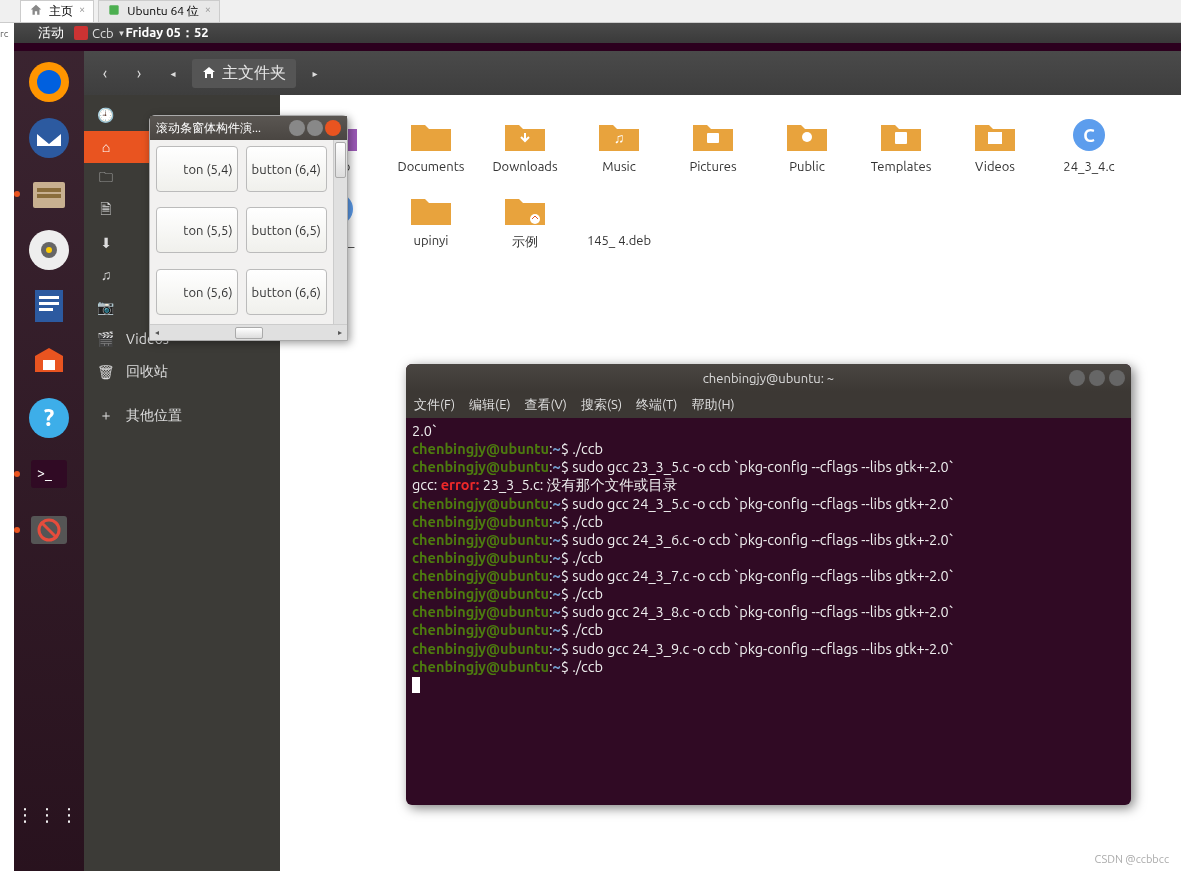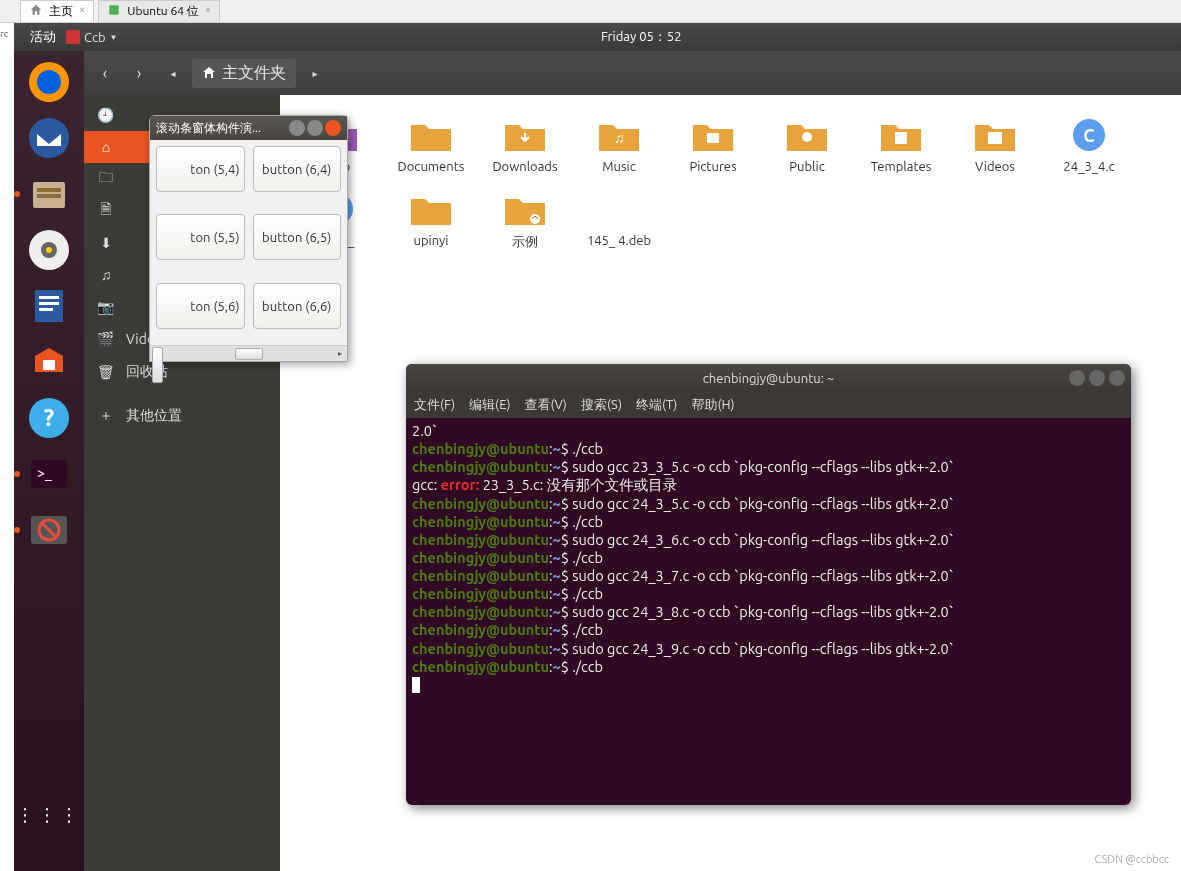--- a/index.html
+++ b/index.html
@@ -9,25 +9,25 @@
 .vm-tabs { height: 23px; background: #f0f0f0; border-bottom: 1px solid #ccc; display: flex; align-items: center; padding-left: 20px; gap: 4px; }
 .vm-tab { display: flex; align-items: flex-start; gap: 6px; padding: 2px 8px; background: #fff; border: 1px solid #ccc; font-size: 12px; }
 .vm-tab.active { background: #e8e8e8; }
 .vm-tab-close { font-size: 11px; color: #999; cursor: pointer; }
 .home-ico { width: 14px; height: 14px; }
 
 
 .ubuntu { position: absolute; top: 23px; left: 14px; width: 1167px; height: 848px; background: #2c001e; }
 
 
-.topbar { height: 28px; background: linear-gradient(#4a4a4a, #3a3a3a); display: flex; align-items: center; color: #ddd; font-size: 13px; padding: 0 16px; }
+.topbar { height: 20px; background: linear-gradient(#4a4a4a, #3a3a3a); display: flex; align-items: center; color: #ddd; font-size: 13px; padding: 0 24px; }
 .topbar-left { display: flex; align-items: center; gap: 10px; }
 .topbar-activities { color: #fff; }
 .topbar-app { display: flex; align-items: center; gap: 4px; }
-.topbar-center { flex: 1; text-align: center; color: #fff; font-weight: normal; }
+.topbar-center { flex: 1; text-align: left; color: #fff; font-weight: bold; }
 .topbar-dropdown { font-size: 8px; }
 
 
 .launcher { position: absolute; top: 28px; left: 0; width: 70px; height: 820px; background: linear-gradient(rgba(60,40,50,0.9), rgba(40,20,30,0.9)); display: flex; flex-direction: column; align-items: center; padding-top: 4px; gap: 2px; }
 .launcher-item { width: 54px; height: 54px; border-radius: 10px; display: flex; align-items: center; justify-content: center; position: relative; cursor: pointer; }
 .launcher-item.running::before { content: ''; position: absolute; left: -8px; width: 6px; height: 6px; background: #e95420; border-radius: 50%; }
 .show-apps { margin-top: auto; margin-bottom: 30px; color: #fff; letter-spacing: 4px; font-size: 18px; }
 
 
 .fm { position: absolute; top: 28px; left: 70px; right: 0; height: 820px; background: #f7f7f7; }
@@ -44,21 +44,21 @@
 .folder-icon { width: 48px; height: 40px; }
 
 
 .gtk-win { position: absolute; top: 92px; left: 135px; width: 199px; background: #f2f1f0; border: 1px solid #aaa; border-radius: 6px 6px 0 0; box-shadow: 2px 2px 8px rgba(0,0,0,0.4); z-index: 10; }
 .gtk-title { height: 24px; background: linear-gradient(#5a5652, #4a4642); display: flex; align-items: center; padding: 0 6px; font-size: 12px; color: #fff; }
 .gtk-title-text { flex: 1; }
 .gtk-btn { width: 16px; height: 16px; border-radius: 50%; margin-left: 2px; cursor: pointer; }
 .gtk-min { background: #888; }
 .gtk-max { background: #888; }
 .gtk-close { background: #e95420; }
-.gtk-body { height: 205px; display: flex; flex-direction: column; }
+.gtk-body { height: 184px; display: flex; }
 .gtk-scroll { flex: 1; padding: 6px; display: grid; grid-template-columns: 1fr 1fr; gap: 12px 8px; overflow: hidden; }
 .gtk-vscroll { width: 14px; background: #e0e0e0; position: relative; border-left: 1px solid #ccc; }
 .gtk-vthumb { position: absolute; left: 1px; right: 1px; top: 2px; height: 36px; background: linear-gradient(#fff,#ddd); border: 1px solid #aaa; border-radius: 2px; }
 .gtk-hscroll { height: 16px; background: #e0e0e0; display: flex; align-items: center; border-top: 1px solid #ccc; }
 .gtk-harrow { width: 14px; height: 14px; display: flex; align-items: center; justify-content: center; font-size: 8px; color: #555; cursor: pointer; }
 .gtk-htrack { flex: 1; position: relative; height: 12px; }
 .gtk-hthumb { position: absolute; left: 42%; width: 28px; top: 0; bottom: 0; background: linear-gradient(#fff,#ddd); border: 1px solid #aaa; border-radius: 2px; }
 .gbutton { background: linear-gradient(#fff,#f0f0ec); border: 1px solid #bbb; border-radius: 4px; height: 46px; display: flex; align-items: center; justify-content: center; font-size: 13px; color: #333; cursor: pointer; overflow: hidden; white-space: nowrap; }
 .gbutton.clip { justify-content: flex-end; padding-right: 4px; }
 

